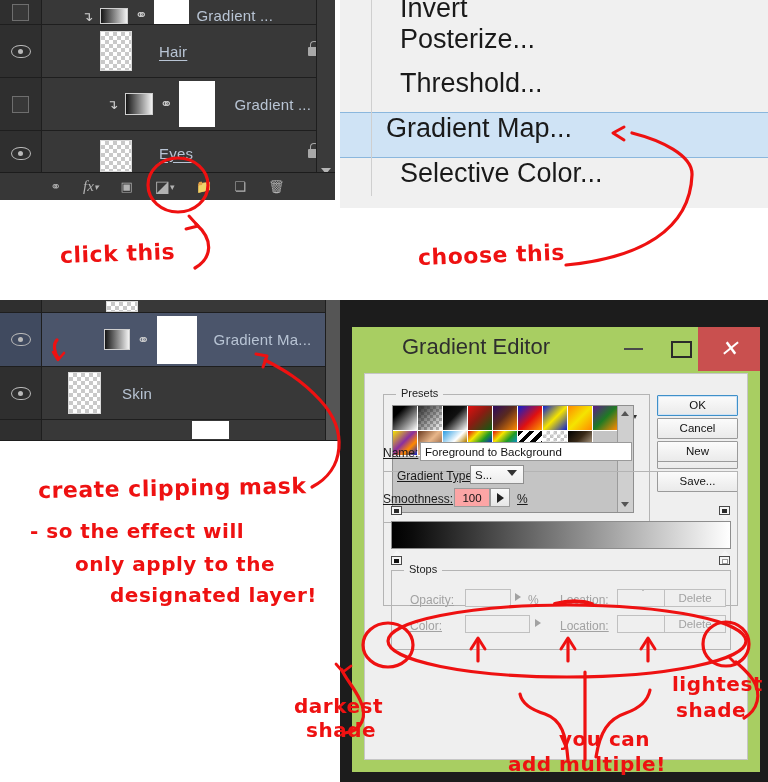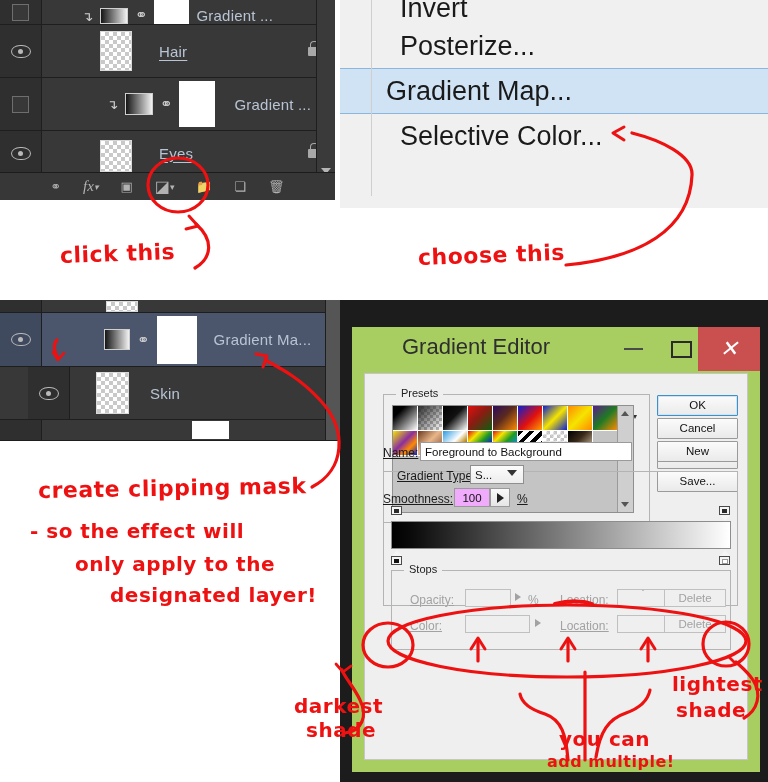--- a/index.html
+++ b/index.html
@@ -73,21 +73,21 @@
   }
   .scroll-arrow{position:absolute;bottom:4px;left:4px;width:0;height:0;
     border-left:5px solid transparent;border-right:5px solid transparent;border-top:6px solid #b5b5b5;}
 
   
   #ps-menu{
     left:340px;top:0;width:428px;height:208px;background:#f0f0f0;
   }
   #ps-menu .sep-line{position:absolute;left:31px;top:0;bottom:12px;width:1px;background:#cfcfcf;}
   .menu-item{
-    height:44px;display:flex;align-items:center;padding-left:60px;
+    height:44px;display:flex;align-items:flex-start;padding-left:60px;
     font-size:27px;color:#1a1a1a;font-family:"Liberation Sans", sans-serif;
   }
   .menu-item.hl{background:#cfe3f5;border-top:1px solid #8bb7dd;border-bottom:1px solid #8bb7dd;padding-left:46px;}
   .menu-item.clipped{height:24px;align-items:flex-end;}
 
   
   #ps-layers-bot{left:0;top:300px;width:340px;height:140px;background:#2b2b2b;}
 
   
   #ge-outer{
@@ -157,21 +157,21 @@
   #gt-label{left:32px;top:95px;}
   #gt-select{
     position:absolute;left:105px;top:91px;width:54px;height:19px;
     background:linear-gradient(#fcfcfc,#ededed);border:1px solid #8f8f8f;
     font-size:11.5px;color:#111;line-height:18px;padding-left:4px;box-sizing:border-box;
   }
   #gt-select .cv{position:absolute;right:6px;top:4px;width:0;height:0;
     border-left:5px solid transparent;border-right:5px solid transparent;border-top:6px solid #333;}
   #sm-label{left:18px;top:118px;}
   #sm-input{
-    position:absolute;left:89px;top:114px;width:36px;height:19px;background:#f0abfc;
+    position:absolute;left:89px;top:114px;width:36px;height:19px;background:#fca5a5;
     border:1px solid #9a9a9a;font-size:11.5px;color:#111;text-align:center;line-height:18px;
     box-sizing:border-box;
   }
   #sm-spin{
     position:absolute;left:125px;top:114px;width:20px;height:19px;
     background:linear-gradient(#fafafa,#e6e6e6);border:1px solid #9a9a9a;box-sizing:border-box;
   }
   #sm-spin i{position:absolute;left:6px;top:4px;width:0;height:0;
     border-top:5px solid transparent;border-bottom:5px solid transparent;border-left:7px solid #222;}
   #sm-pct{left:152px;top:118px;}
@@ -279,20 +279,23 @@
 </div>
 
 <div class="abs" id="ps-menu">
   <div class="sep-line"></div>
   <div class="menu-item clipped">
     <span>Invert</span>
   </div>
   <div class="menu-item">
     <span>Posterize...</span>
   </div>
+  <div class="menu-item">
+    <span>Threshold...</span>
+  </div>
   <div class="menu-item hl">
     <span>Gradient Map...</span>
   </div>
   <div class="menu-item">
     <span>Selective Color...</span>
   </div>
 </div>
 
 <div class="abs ps-panel" id="ps-layers-bot">
 
@@ -308,21 +311,21 @@
       <div class="eye"></div>
     </div>
     <div class="thumb-cell" style="padding-left:62px;">
       <div class="thumb grad sm" style="width:24px;height:19px;"></div>
       <span class="link-glyph">⚭</span>
       <div class="thumb mask" style="width:36px;height:44px;"></div>
       <span class="layer-name" style="margin-left:10px;">Gradient Ma...</span>
     </div>
   </div>
 
-  <div class="layer-row" style="height:52px;padding-left:28px;">
+  <div class="layer-row" style="height:52px;">
     <div class="eye-cell">
       <div class="eye"></div>
     </div>
     <div class="thumb-cell" style="padding-left:26px;">
       <div class="thumb" style="width:31px;height:40px;"></div>
       <span class="layer-name" style="margin-left:14px;">Skin</span>
     </div>
   </div>
 
   <div class="layer-row" style="height:20px;">
@@ -508,13 +511,13 @@
 <span class="hw" style="left:75px;top:552px;font-size:20px;">only apply to the</span>
 <span class="hw" style="left:110px;top:583px;font-size:20px;">designated layer!</span>
 
 <span class="hw" style="left:294px;top:694px;font-size:20px;">darkest</span>
 <span class="hw" style="left:306px;top:718px;font-size:20px;">shade</span>
 
 <span class="hw" style="left:672px;top:672px;font-size:20px;">lightest</span>
 <span class="hw" style="left:676px;top:698px;font-size:20px;">shade</span>
 
 <span class="hw" style="left:559px;top:727px;font-size:20px;">you can</span>
-<span class="hw" style="left:508px;top:752px;font-size:16px;margin-left:39px;">add multiple!</span>
+<span class="hw" style="left:508px;top:752px;font-size:20px;">add multiple!</span>
 
 </body></html>

